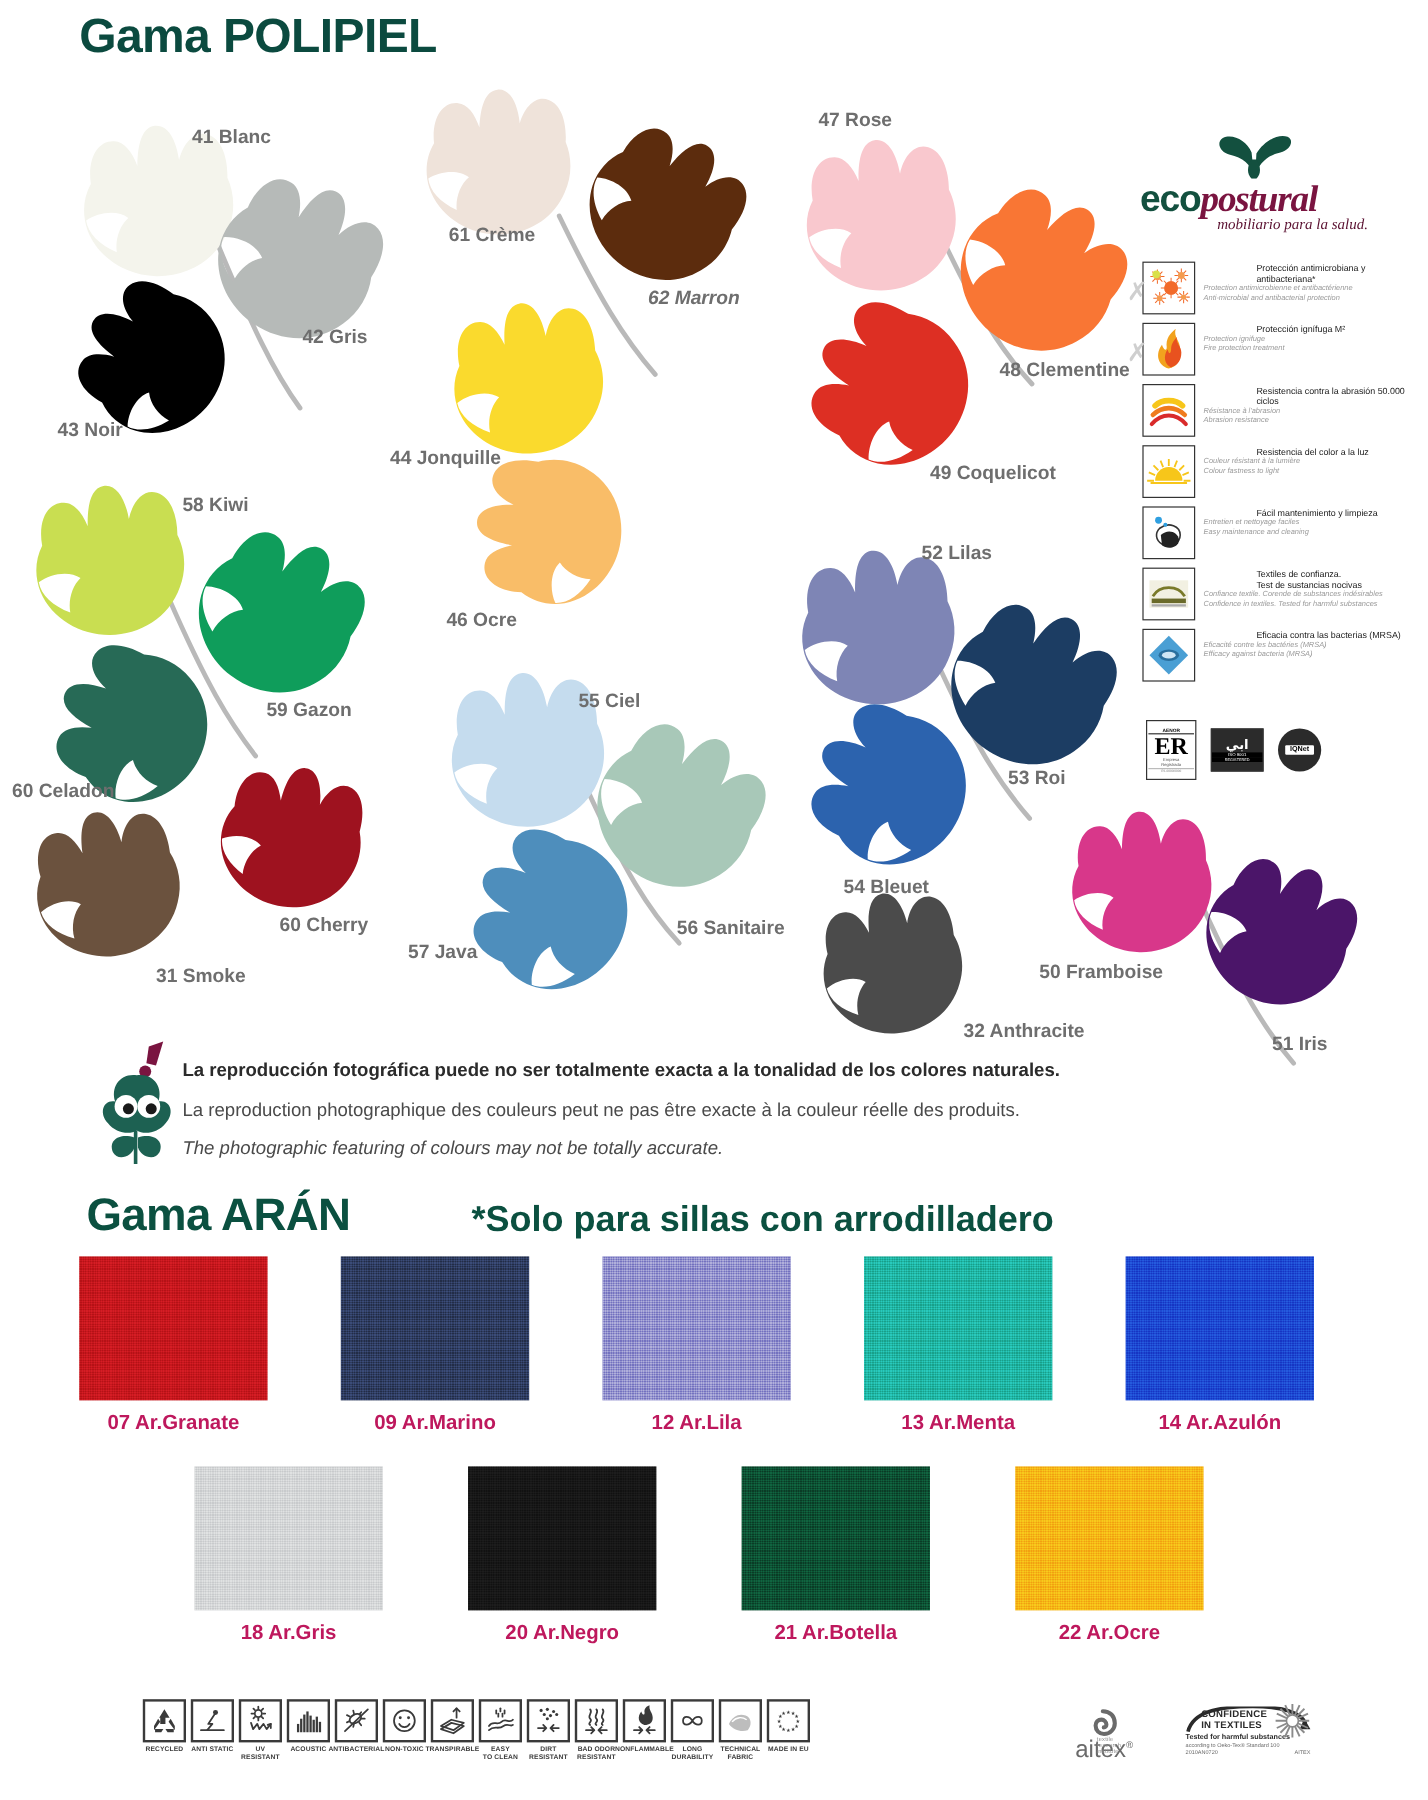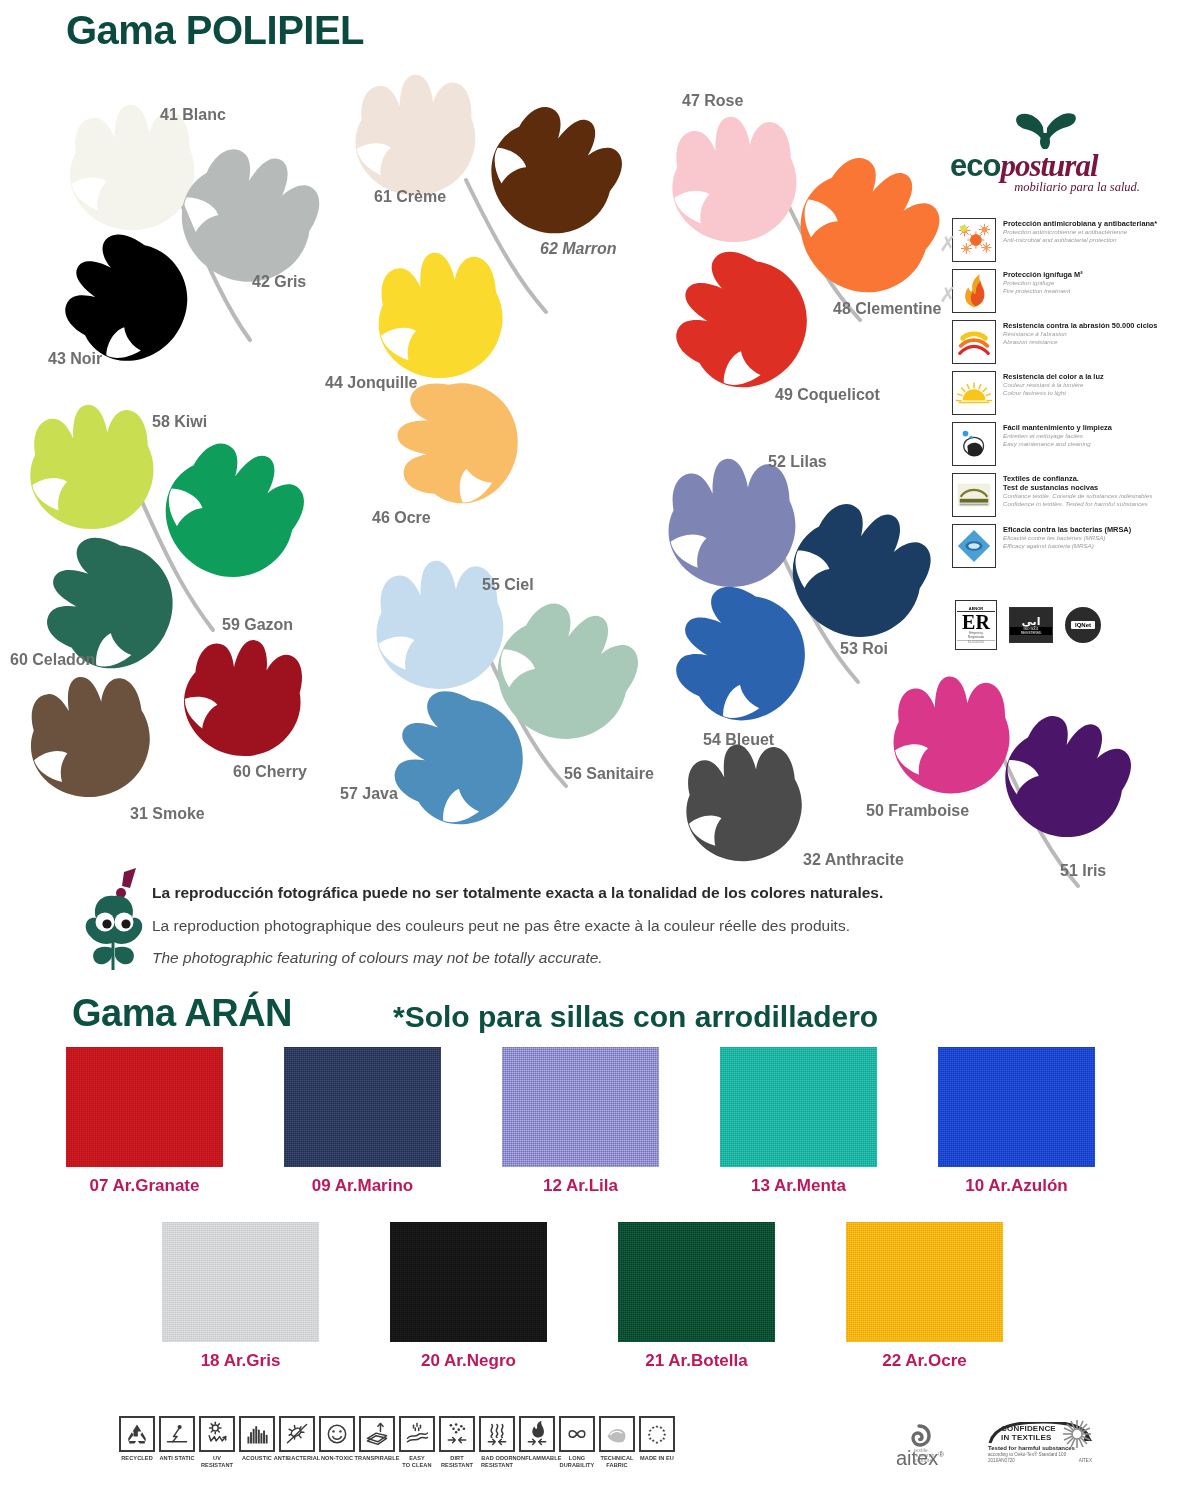--- a/index.html
+++ b/index.html
@@ -32,21 +32,21 @@
   #eco-word .a{color:#13503f;font-style:normal;font-weight:bold;}
   #eco-word .b{color:#7a1440;font-style:italic;font-family:"Liberation Serif",serif;}
   #eco-tag{font-size:12.5px;color:#5a1030;font-family:"Liberation Serif",serif;font-style:italic;text-align:right;margin-top:-1px;}
 
   
   #cert-list{position:absolute;left:952px;top:218px;width:230px;}
   .cert-row{display:flex;align-items:flex-start;margin-bottom:5px;height:46px;}
   .cert-ico{width:42px;height:42px;border:1.3px solid #333;flex:0 0 42px;position:relative;background:#fff;
             display:flex;align-items:center;justify-content:center;}
   .cert-txt{margin-left:7px;padding-top:1px;}
-  .cert-t1{font-size:7.4px;font-weight:bold;color:#1a1a1a;line-height:1.22;}
+  .cert-t1{font-size:7.4px;font-weight:normal;color:#1a1a1a;line-height:1.22;margin-left:44px;}
   .cert-t2{font-size:6.2px;color:#9a9a9a;font-style:italic;line-height:1.22;}
   .cert-t3{font-size:6.2px;color:#9a9a9a;font-style:italic;line-height:1.22;}
   .nox{position:absolute;left:-14px;top:14px;font-size:21px;color:#cfcfcf;font-weight:bold;line-height:1;}
 
   #cert-badges{position:absolute;left:955px;top:600px;display:flex;align-items:center;gap:12px;}
   .badge{border:1px solid #333;background:#fff;}
 
   
   .sw-wrap{position:absolute;}
   .sw{width:157px;height:120px;position:relative;overflow:hidden;}
@@ -153,21 +153,21 @@
       <svg viewBox="0 0 100 100" width="134" height="134">
         <path d="M12 34 C12 18 20 8 30 10 C36 11 40 18 42 27 C44 14 48 4 56 4 C64 4 68 14 68 27 C72 17 80 10 88 14 C96 18 98 30 96 42 C99 52 98 64 92 74 C82 92 62 99 44 96 C26 93 10 80 6 62 C4 52 6 42 12 34 Z M6 56 C14 52 26 52 32 58 C26 62 22 70 22 78 C12 72 6 64 6 56 Z" fill="#c9de51" fill-rule="evenodd"></path>
       </svg>
     </div>
     <div class="flabel" style="left: 152px; top: 413px;">58 Kiwi</div>
     <div class="tulip" style="left: 160px; top: 440px; width: 140px; height: 140px; transform: rotate(28deg);">
       <svg viewBox="0 0 100 100" width="140" height="140">
         <path d="M12 34 C12 18 20 8 30 10 C36 11 40 18 42 27 C44 14 48 4 56 4 C64 4 68 14 68 27 C72 17 80 10 88 14 C96 18 98 30 96 42 C99 52 98 64 92 74 C82 92 62 99 44 96 C26 93 10 80 6 62 C4 52 6 42 12 34 Z M6 56 C14 52 26 52 32 58 C26 62 22 70 22 78 C12 72 6 64 6 56 Z" fill="#0f9d5b" fill-rule="evenodd"></path>
       </svg>
     </div>
-    <div class="flabel" style="left: 222px; top: 616px;">59 Gazon</div>
+    <div class="flabel" style="left: 222px; top: 584px;">59 Gazon</div>
     <div class="tulip" style="left: 42px; top: 540px; width: 134px; height: 134px; transform: rotate(-70deg);">
       <svg viewBox="0 0 100 100" width="134" height="134">
         <path d="M12 34 C12 18 20 8 30 10 C36 11 40 18 42 27 C44 14 48 4 56 4 C64 4 68 14 68 27 C72 17 80 10 88 14 C96 18 98 30 96 42 C99 52 98 64 92 74 C82 92 62 99 44 96 C26 93 10 80 6 62 C4 52 6 42 12 34 Z M6 56 C14 52 26 52 32 58 C26 62 22 70 22 78 C12 72 6 64 6 56 Z" fill="#276a56" fill-rule="evenodd"></path>
       </svg>
     </div>
     <div class="flabel" style="left: 10px; top: 651px;">60 Celadon</div>
     <div class="tulip" style="left: 22px; top: 672px; width: 130px; height: 130px; transform: rotate(-16deg);">
       <svg viewBox="0 0 100 100" width="130" height="130">
         <path d="M12 34 C12 18 20 8 30 10 C36 11 40 18 42 27 C44 14 48 4 56 4 C64 4 68 14 68 27 C72 17 80 10 88 14 C96 18 98 30 96 42 C99 52 98 64 92 74 C82 92 62 99 44 96 C26 93 10 80 6 62 C4 52 6 42 12 34 Z M6 56 C14 52 26 52 32 58 C26 62 22 70 22 78 C12 72 6 64 6 56 Z" fill="#6b523e" fill-rule="evenodd"></path>
       </svg>
@@ -453,21 +453,21 @@
     <div class="sw-wrap" style="left: 502px; top: 1047px;">
       <div class="sw" style="background: rgb(142, 141, 204);"></div>
       <div class="sw-lab">12 Ar.Lila</div>
     </div>
     <div class="sw-wrap" style="left: 720px; top: 1047px;">
       <div class="sw" style="background: rgb(31, 178, 160);"></div>
       <div class="sw-lab">13 Ar.Menta</div>
     </div>
     <div class="sw-wrap" style="left: 938px; top: 1047px;">
       <div class="sw" style="background: rgb(28, 69, 207);"></div>
-      <div class="sw-lab">10 Ar.Azulón</div>
+      <div class="sw-lab">14 Ar.Azulón</div>
     </div>
   </div>
 <div id="aran-row2">
     <div class="sw-wrap" style="left: 162px; top: 1222px;">
       <div class="sw" style="background: rgb(211, 213, 214);"></div>
       <div class="sw-lab">18 Ar.Gris</div>
     </div>
     <div class="sw-wrap" style="left: 390px; top: 1222px;">
       <div class="sw" style="background: rgb(22, 22, 22);"></div>
       <div class="sw-lab">20 Ar.Negro</div>

